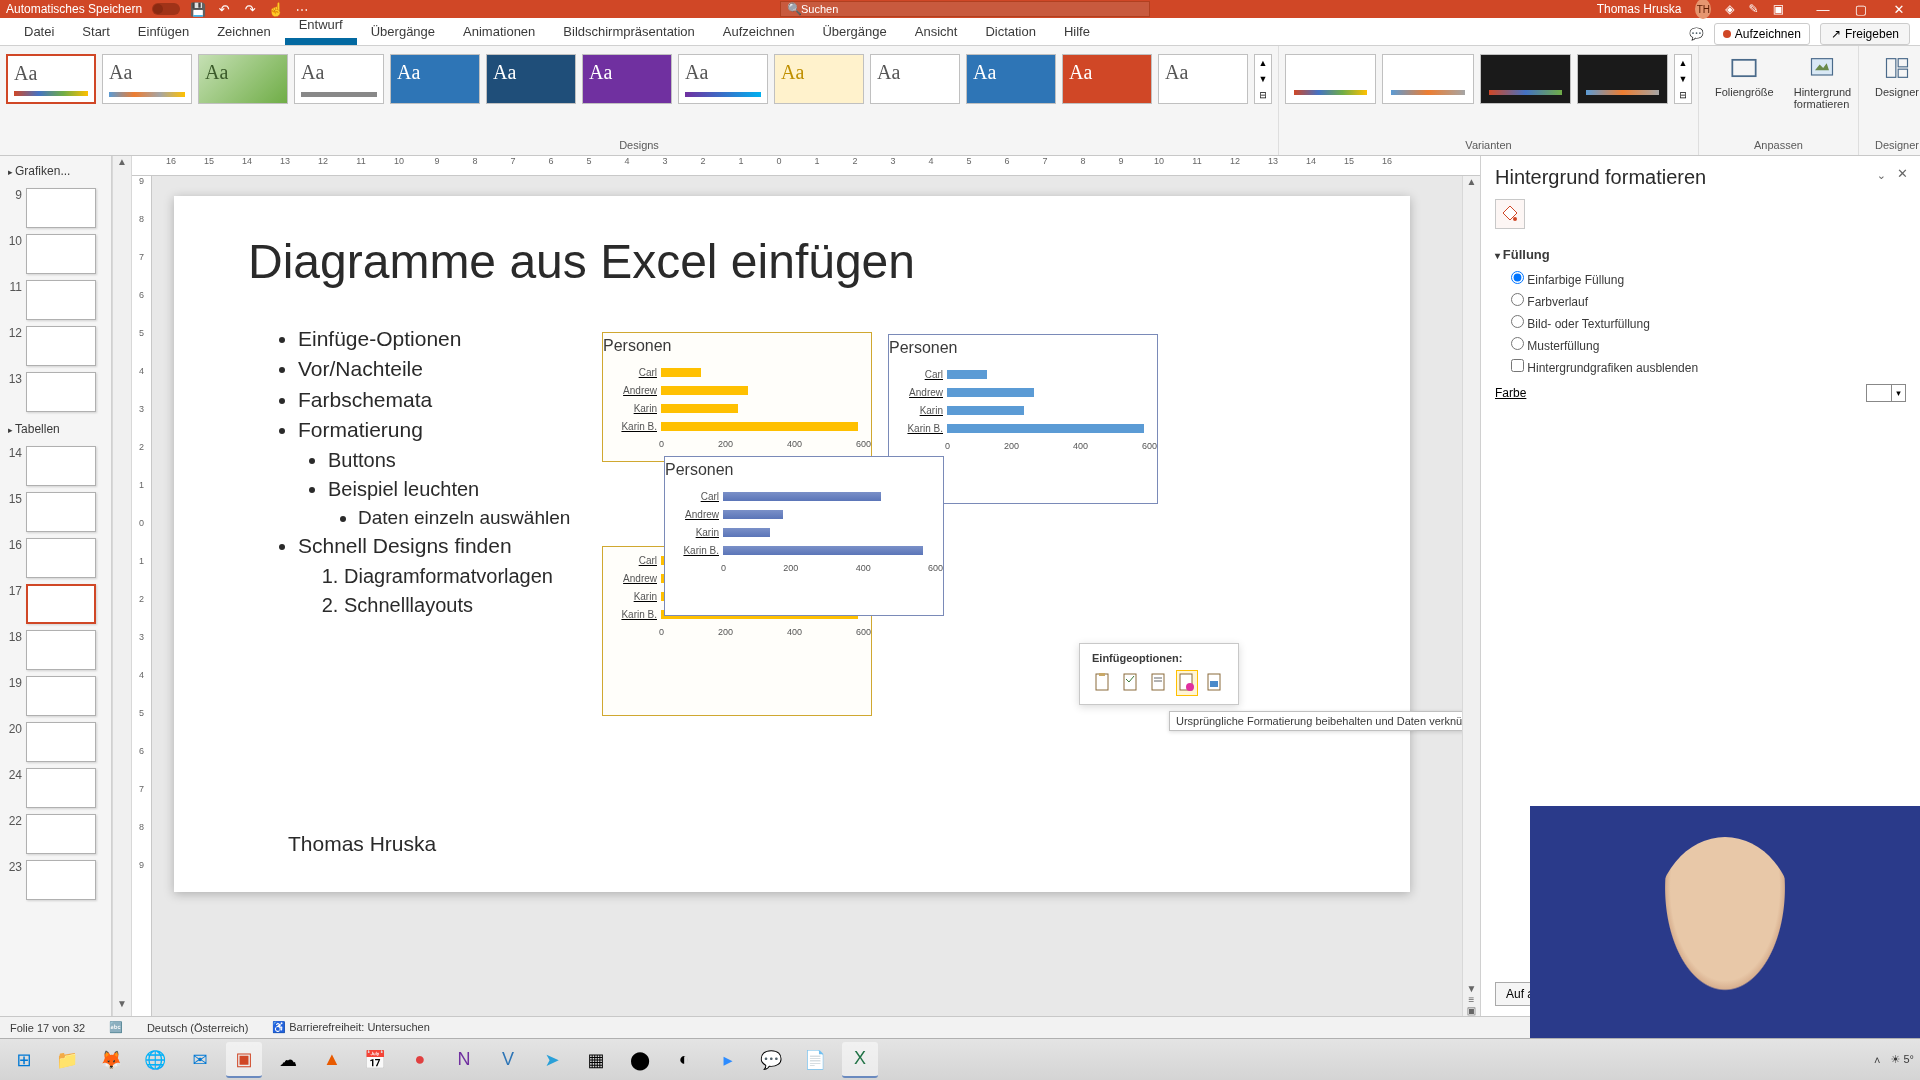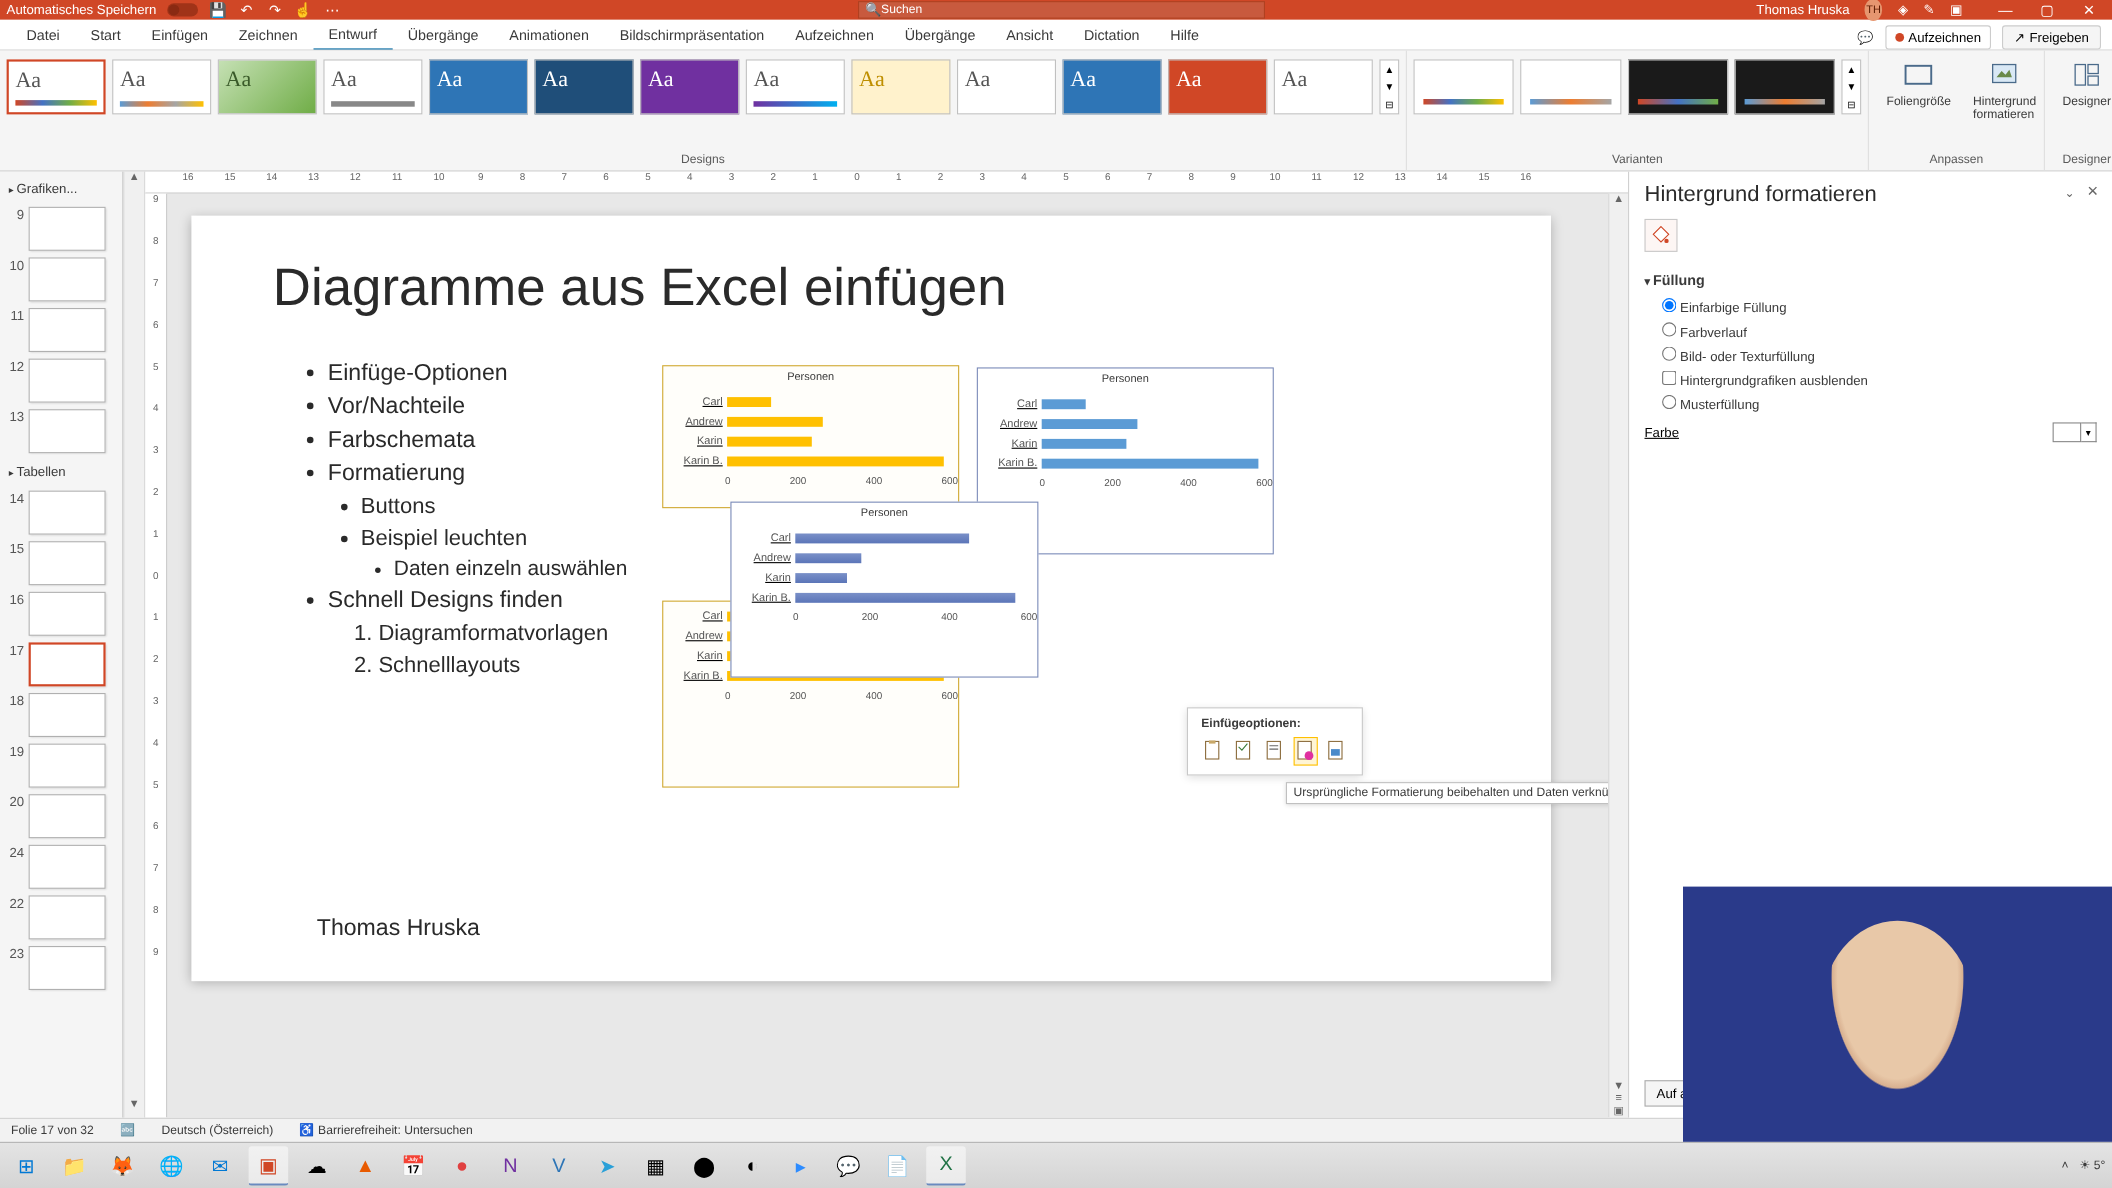--- a/index.html
+++ b/index.html
@@ -17,21 +17,21 @@
 .search-box input::placeholder { color: #fff; }
 .search-icon { width: 14px; height: 14px; }
 .titlebar-right { margin-left: auto; display: flex; align-items: center; gap: 14px; }
 .user-badge { width: 16px; height: 20px; background: #e69670; border-radius: 50%; display: flex; align-items: center; justify-content: center; font-size: 10px; color: #5a1a00; }
 .window-controls { display: flex; gap: 8px; margin-left: 10px; }
 .window-controls span { width: 30px; text-align: center; font-size: 13px; }
 
 
 .ribbon-tabs { height: 28px; background: #fff; border-bottom: 1px solid #d0d0d0; display: flex; align-items: flex-end; padding-left: 10px; }
 .ribbon-tab { padding: 6px 14px; font-size: 13px; color: #3a3a3a; cursor: pointer; }
-.ribbon-tab.active { border-bottom: 1px solid #0369a1; font-weight: 400; }
+.ribbon-tab.active { border-bottom: 7px solid #0369a1; font-weight: 400; }
 .ribbon-right { margin-left: auto; display: flex; align-items: center; gap: 10px; padding-right: 10px; font-size: 12px; }
 .rec-btn { display: flex; align-items: center; gap: 4px; padding: 3px 8px; border: 1px solid #ccc; border-radius: 3px; }
 .rec-dot { width: 8px; height: 8px; background: #d04726; border-radius: 50%; }
 .share-btn { display: flex; align-items: center; gap: 4px; padding: 3px 10px; border: 1px solid #ccc; border-radius: 3px; background: #f5f5f5; }
 
 
 .ribbon-content { height: 110px; background: #f5f5f5; border-bottom: 1px solid #c8c8c8; display: flex; }
 .ribbon-group { border-right: 1px solid #dedede; padding: 4px 6px; display: flex; flex-direction: column; }
 .ribbon-group-label { font-size: 11px; color: #5a5a5a; text-align: center; margin-top: auto; padding-top: 3px; }
 .designs-gallery { display: flex; gap: 6px; align-items: flex-start; padding-top: 4px; flex-wrap: nowrap; }
@@ -75,21 +75,21 @@
 .slide-body ul { list-style: disc; padding-left: 24px; }
 .slide-body ul ul { list-style: disc; padding-left: 30px; font-size: 20px; }
 .slide-body ul ul ul { list-style: disc; padding-left: 30px; font-size: 19px; }
 .slide-body ol { padding-left: 46px; font-size: 20px; }
 .slide-footer { position: absolute; left: 114px; bottom: 36px; font-size: 21px; color: #2a2a2a; }
 
 
 .chart { position: absolute; background: #fff; border: 1px solid #bba97a; }
 .chart.blue-border { border: 1px solid #7a8ab8; }
 .chart.selected { border: 1.5px solid #d0a830; background: linear-gradient(#fffefa,#fffefa); }
-.chart-title { text-align: center; font-size: 10px; padding: 4px 0; color: #3a3a3a; }
+.chart-title { font-size: 16px; padding: 4px 0; color: #3a3a3a; }
 .chart-bars { padding: 4px 10px 4px 6px; text-decoration: underline; }
 .bar-row { display: flex; align-items: center; height: 18px; }
 .bar-label { width: 52px; text-align: right; font-size: 10px; color: #555; padding-right: 4px; }
 .bar-track { flex: 1; position: relative; height: 9px; }
 .bar-fill { height: 9px; }
 .bar-fill.yellow { background: #ffc000; }
 .bar-fill.blue { background: #5b9bd5; }
 .bar-fill.bluegrad { background: linear-gradient(#7a90c8,#5b75b8); }
 .chart-axis { display: flex; font-size: 9px; color: #555; padding-left: 56px; justify-content: space-between; }
 
@@ -662,22 +662,22 @@
       <svg width="18" height="18">
           <path d="M9 1 L16 8 L9 15 L2 8 Z" fill="#fff" stroke="#d04726"></path>
           <circle cx="14" cy="14" r="2" fill="#d04726"></circle>
         </svg>
     </div>
     <div class="pane-section-title">Füllung</div>
     <div class="pane-options">
       <label><input type="radio" checked="" style=""> <span>Einfarbige Füllung</span></label>
       <label><input type="radio" style=""> <span>Farbverlauf</span></label>
       <label><input type="radio" style=""> <span>Bild- oder Texturfüllung</span></label>
+      <label><input type="radio" style=""> <span>Musterfüllung</span></label>
       <label><input type="checkbox" style=""> <span>Hintergrundgrafiken ausblenden</span></label>
-      <label><input type="radio" style=""> <span>Musterfüllung</span></label>
     </div>
     <div class="pane-row">
       <span class="pr-label">Farbe</span>
       <div class="color-swatch"></div>
       <div class="color-drop">▾</div>
     </div>
     <div class="apply-btn">Auf alle a</div>
   </div>
 </div>
 

